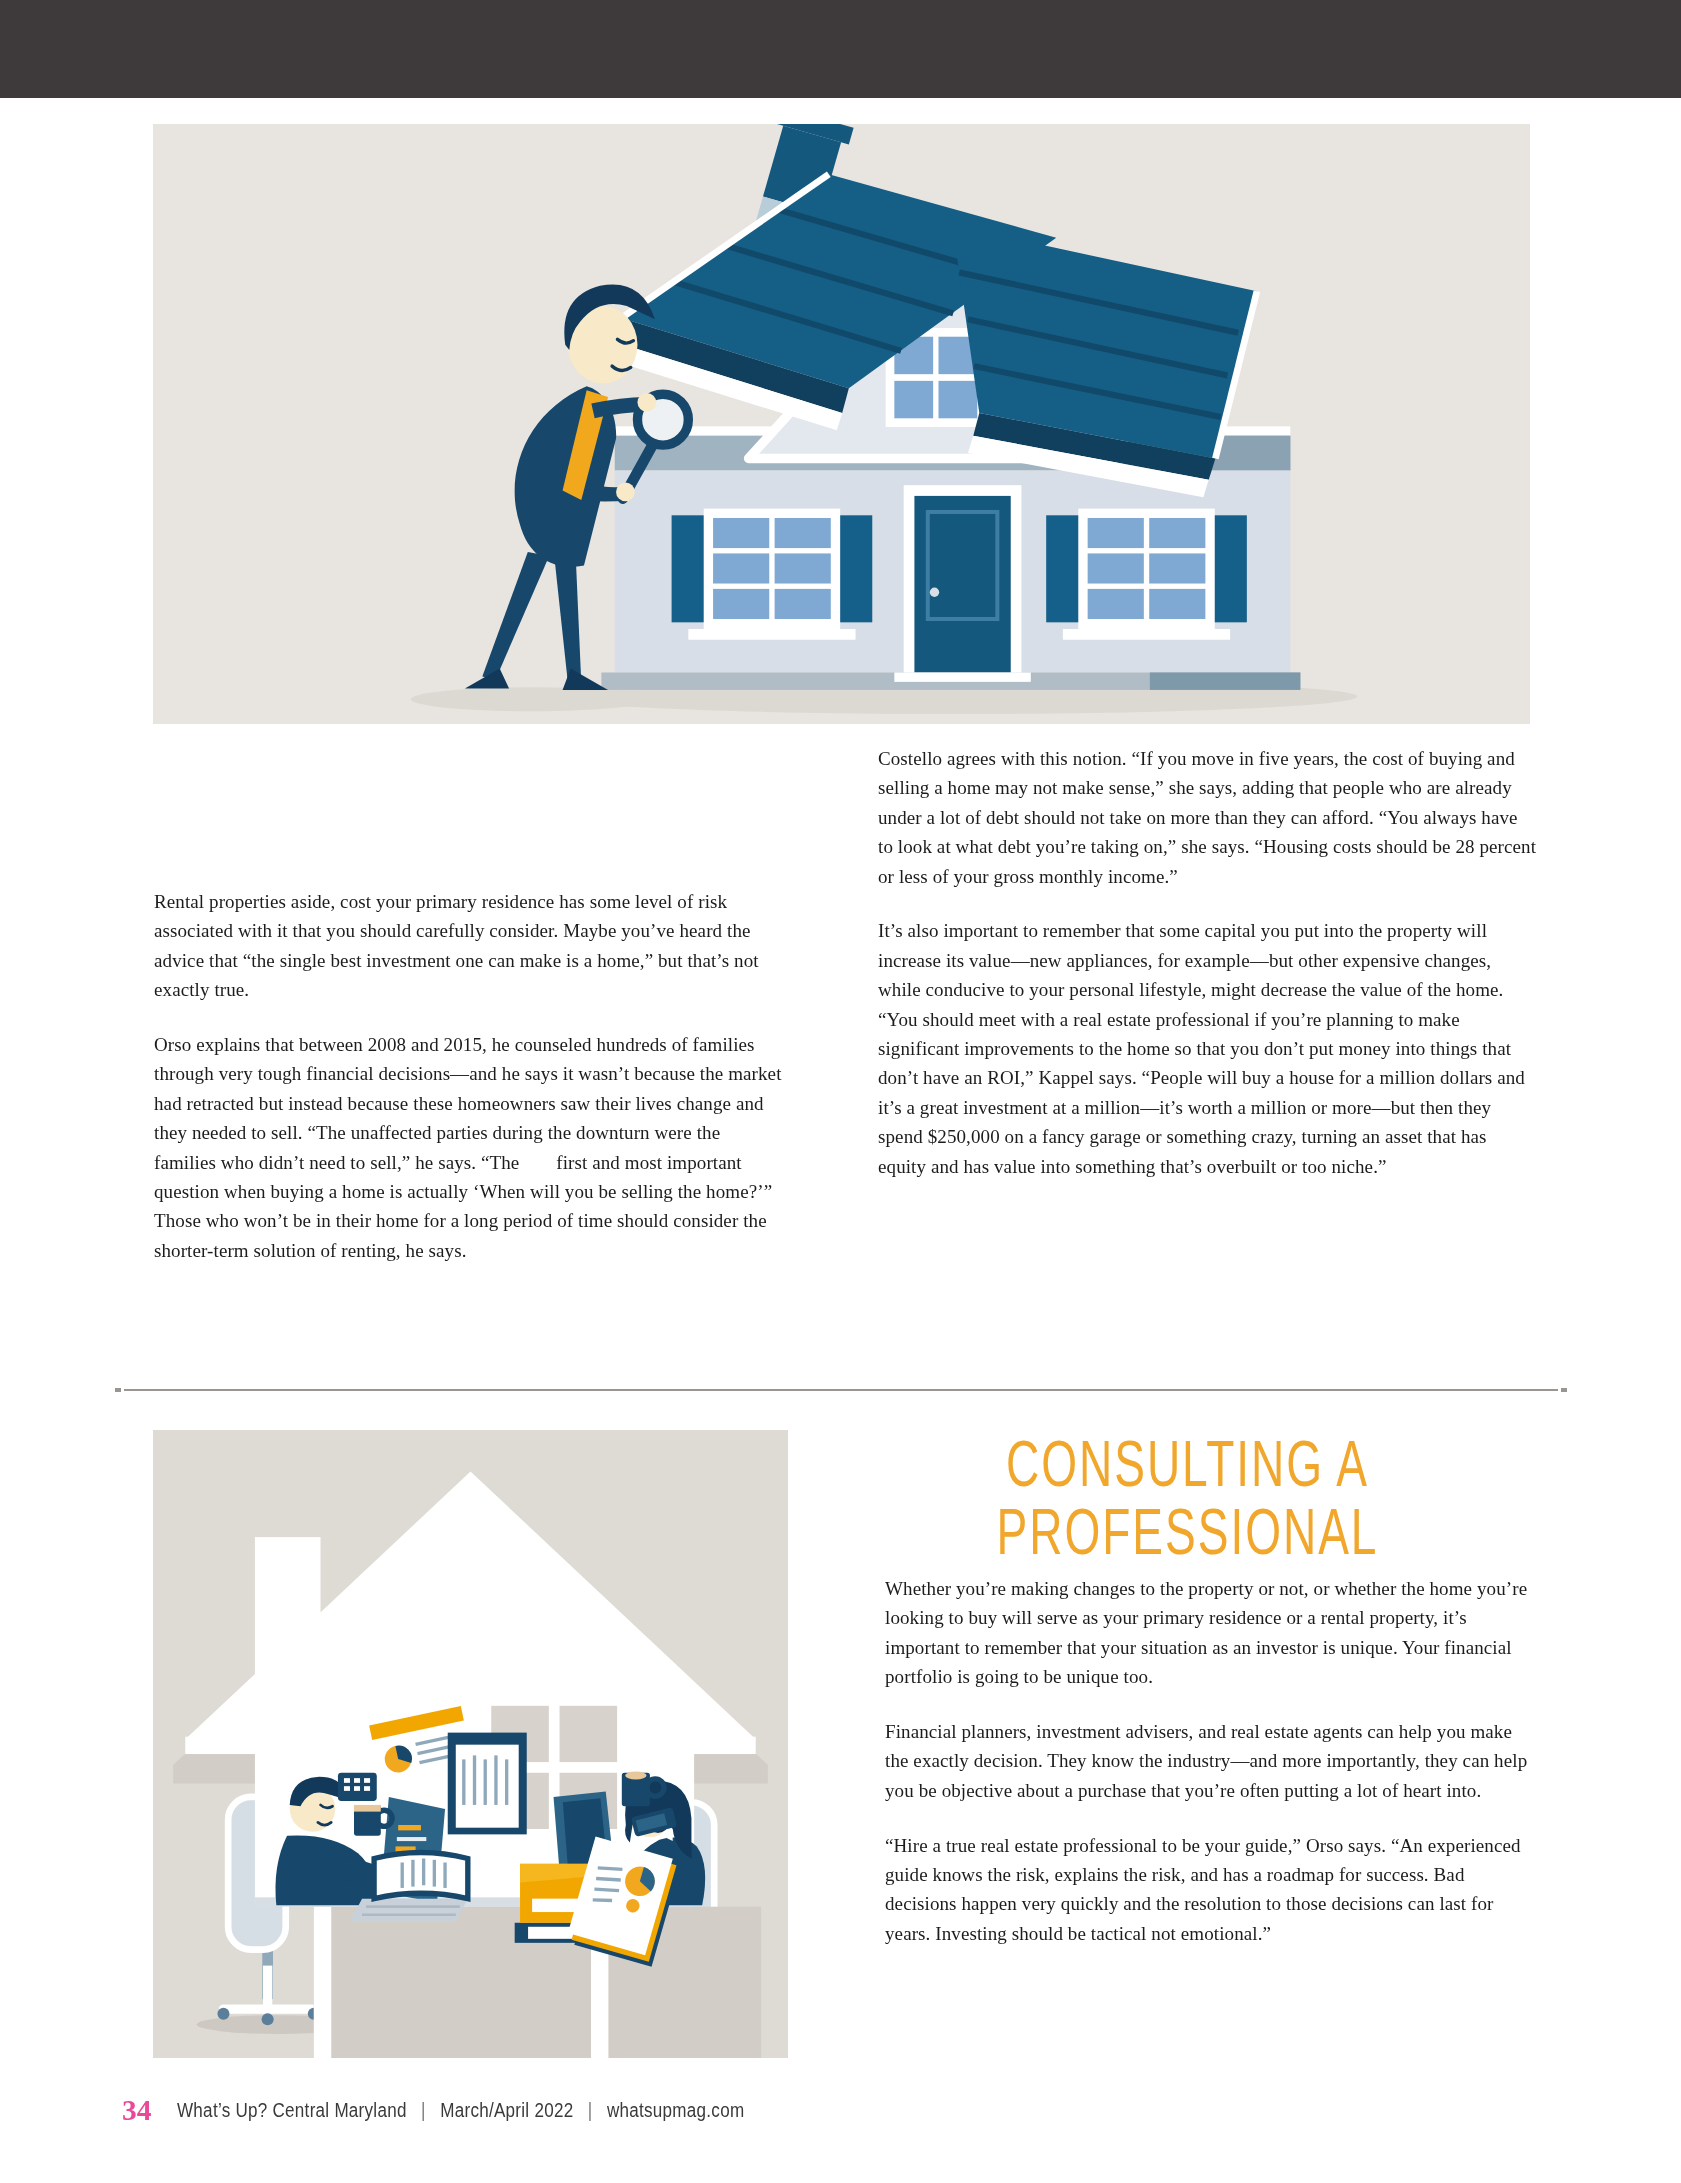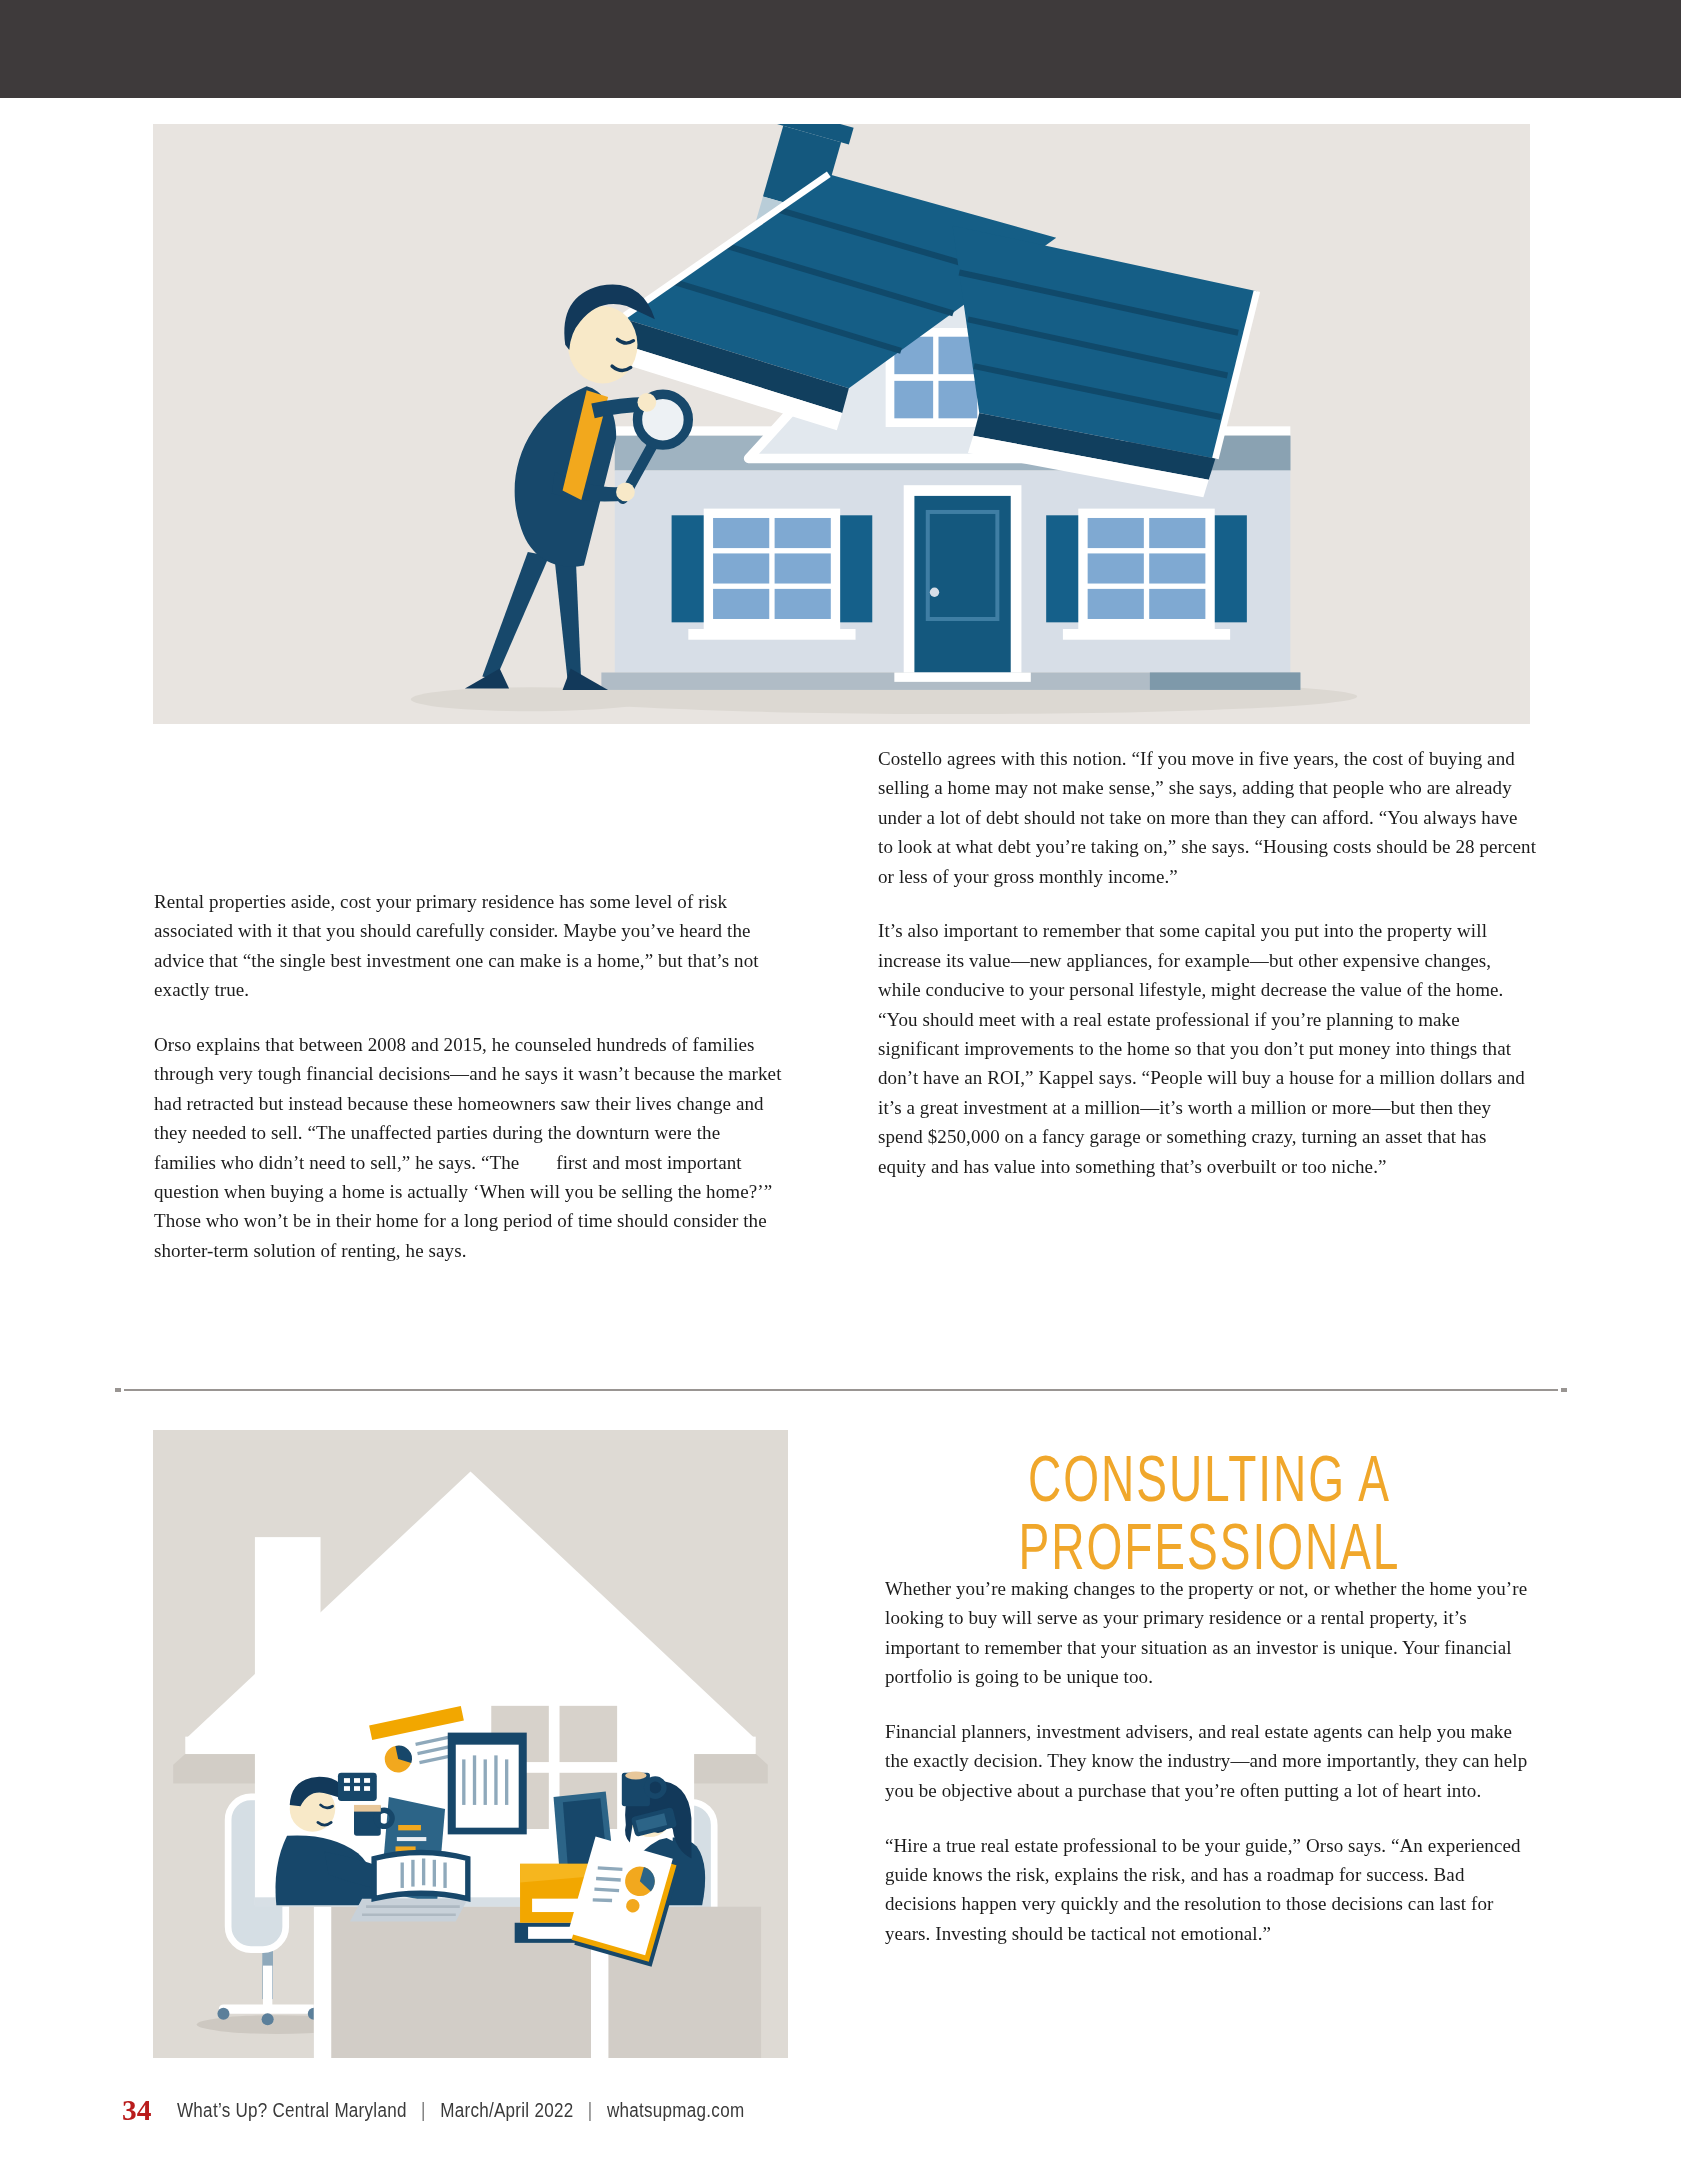--- a/index.html
+++ b/index.html
@@ -12,21 +12,21 @@
   .display-heading{position:absolute;text-align:center;color:#f0a72b;
         font-family:"Liberation Sans",sans-serif;font-weight:400;
         font-size:64px;line-height:68px;letter-spacing:2.7px;white-space:nowrap;}
   .display-heading .cond{display:block;transform:scaleX(.72);transform-origin:50% 50%;}
   .bodycol{position:absolute;font-size:19px;line-height:29.4px;letter-spacing:0.1px;}
   .bodycol p{margin:0 0 25.4px 0;}
   .divider{position:absolute;left:124px;top:1389px;width:1434px;height:2px;background:#999592;}
   .divider .tick{position:absolute;top:-1.3px;width:6px;height:4.7px;background:#999592;}
   .tick-l{left:-9.4px;} .tick-r{right:-9.4px;}
   .footer{position:absolute;left:122px;top:2094px;width:1439px;display:flex;align-items:center;}
-  .folio{font-family:"Liberation Serif",serif;font-weight:bold;font-size:29.4px;color:#b91c1c;}
+  .folio{font-family:"Liberation Serif",serif;font-weight:bold;font-size:29.4px;color:#ec4899;}
   .footer-text{margin-left:25.4px;font-family:"Liberation Sans",sans-serif;font-size:19.4px;color:#3a3a3a;
         display:inline-block;transform:scaleX(.88);transform-origin:0 50%;letter-spacing:0.3px;}
   .footer-text .sep{color:#7a7a7a;font-weight:300;margin:0 10.7px;}
   .ital{margin-left:32px;}
   svg{display:block;}
 </style>
 </head>
 <body>
 
 <div class="page">
@@ -318,21 +318,21 @@
             <line x1="650" y1="666" x2="686" y2="658"></line>
               <line x1="652" y1="682" x2="688" y2="674"></line>
             <line x1="654" y1="698" x2="690" y2="690"></line>
               <line x1="656" y1="714" x2="684" y2="707"></line>
           </g>
         </g>
       </g>
     </svg>
   </div>
 
-  <div class="display-heading" style="left:880px;top:1430px;width:659px;margin-top:15px;">
+  <div class="display-heading" style="left:858px;top:1430px;width:659px;">
     <span class="cond">CONSULTING A</span>
     <span class="cond">PROFESSIONAL</span>
   </div>
 
   <div class="bodycol" style="left:885px;top:1574px;width:653px;font-family:Liberation Serif, serif;">
     <p>Whether you’re making changes to the property or not, or whether the home you’re looking to buy will serve as your primary residence or a rental property, it’s important to remember that your situation as an investor is unique. Your financial portfolio is going to be unique too.</p>
     <p>Financial planners, investment advisers, and real estate agents can help you make the exactly decision. They know the industry—and more importantly, they can help you be objective about a purchase that you’re often putting a lot of heart into.</p>
     <p>“Hire a true real estate professional to be your guide,” Orso says. “An experienced guide knows the risk, explains the risk, and has a roadmap for success. Bad decisions happen very quickly and the resolution to those decisions can last for years. Investing should be tactical not emotional.”</p>
   </div>
 

